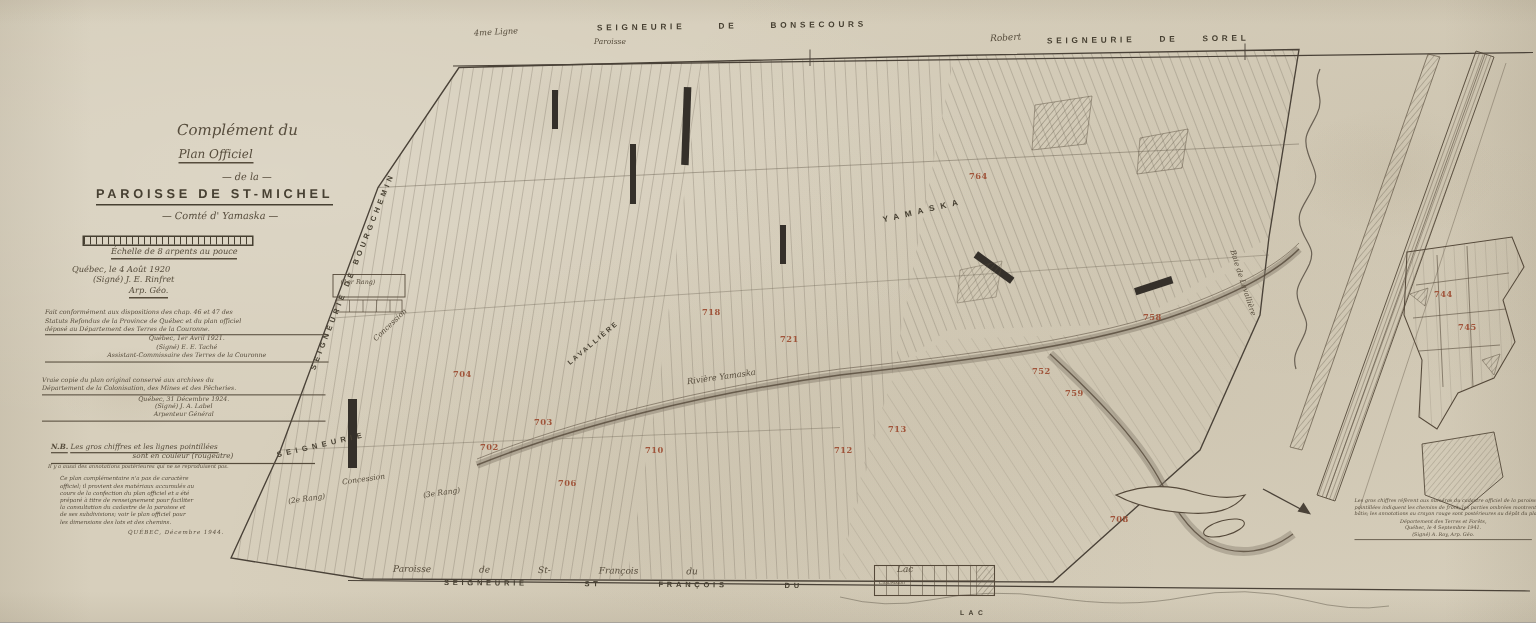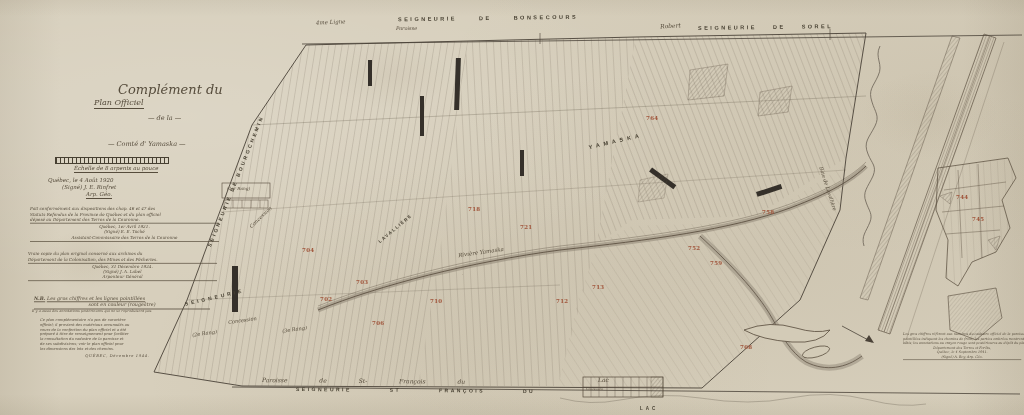--- a/index.html
+++ b/index.html
@@ -150,23 +150,24 @@
       <line x1="251" y1="200" x2="251" y2="208" stroke-width="0.4"></line>
       <line x1="260" y1="200" x2="260" y2="208" stroke-width="0.4"></line>
     </g>
 
     <g>
       <line x1="842" y1="326" x2="872" y2="342" stroke="#4a4238" stroke-width="0.8"></line>
       <polygon points="874,343 865,341 869,335" fill="#4a4238"></polygon>
     </g>
   </svg>
 
-  <div class="abs script" style="left:118px;top:82px;font-size:13px;">Complément du</div>
-  <div class="abs script u" style="left:94px;top:98px;font-size:8px;">Plan Officiel</div>
+  <div class="abs script" style="left:118px;top:82px;font-size:10px;">Complément du</div>
+  <div class="abs script u" style="left:119px;top:98px;font-size:8px;">Plan Officiel</div>
   <div class="abs script" style="left:148px;top:114px;font-size:6.5px;">— de la —</div>
+  <div class="abs caps" style="left:64px;top:124px;font-size:8.5px;letter-spacing:2.5px;border-bottom:1px solid #474032;padding-bottom:2px;">PAROISSE DE ST-MICHEL</div>
   <div class="abs script" style="left:108px;top:140px;font-size:6.5px;text-align:right;">— Comté d' Yamaska —</div>
 
   <div class="abs scalebar" style="left:55px;top:157px;width:112px;height:5px;"></div>
   <div class="abs script u" style="left:74px;top:165px;font-size:5.5px;">Échelle de 8 arpents au pouce</div>
 
   <div class="abs script" style="left:48px;top:177px;font-size:5.5px;">Québec, le 4 Août 1920</div>
   <div class="abs script" style="left:62px;top:184px;font-size:5.5px;">(Signé) J. E. Rinfret</div>
   <div class="abs script u" style="left:86px;top:191px;font-size:5.5px;">Arp. Géo.</div>
 
   <div class="abs" style="left:30px;top:206px;">

